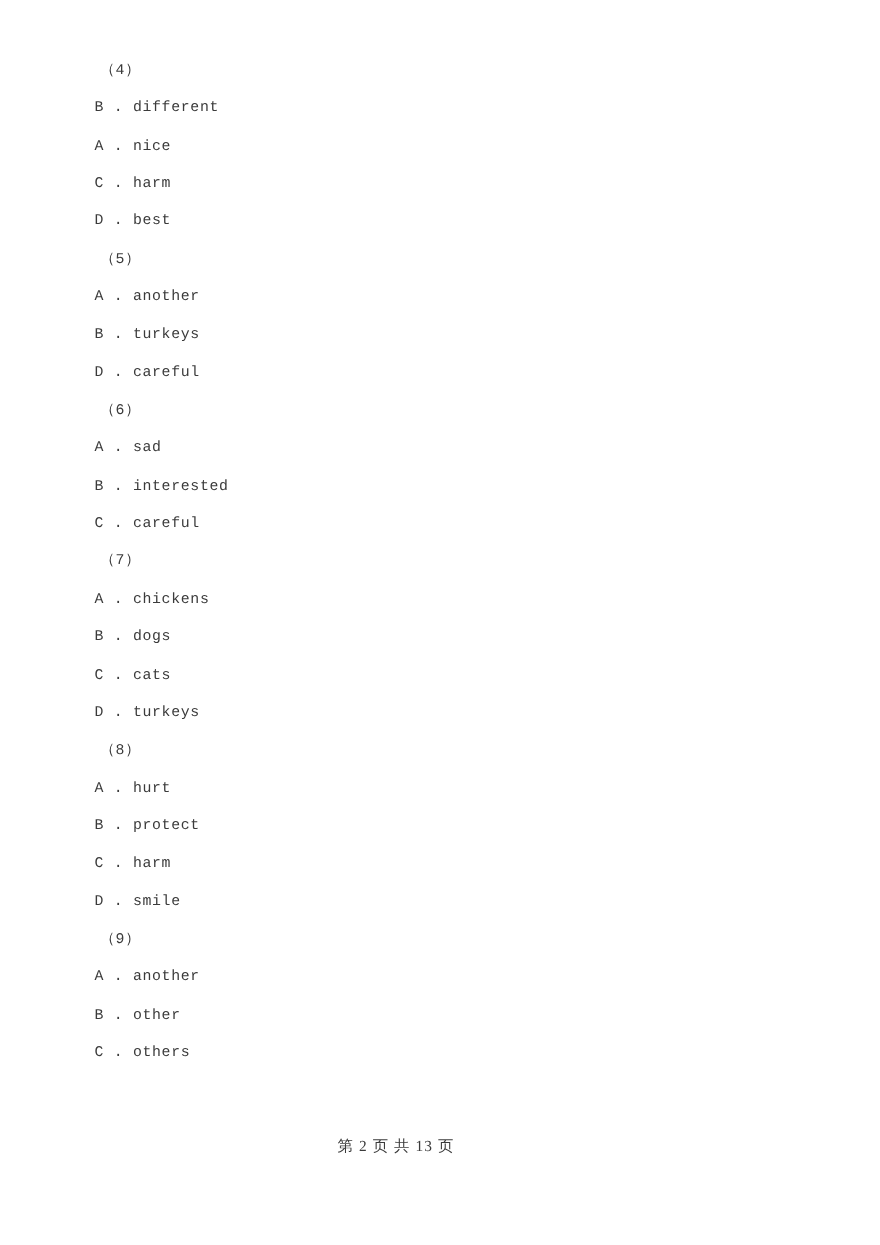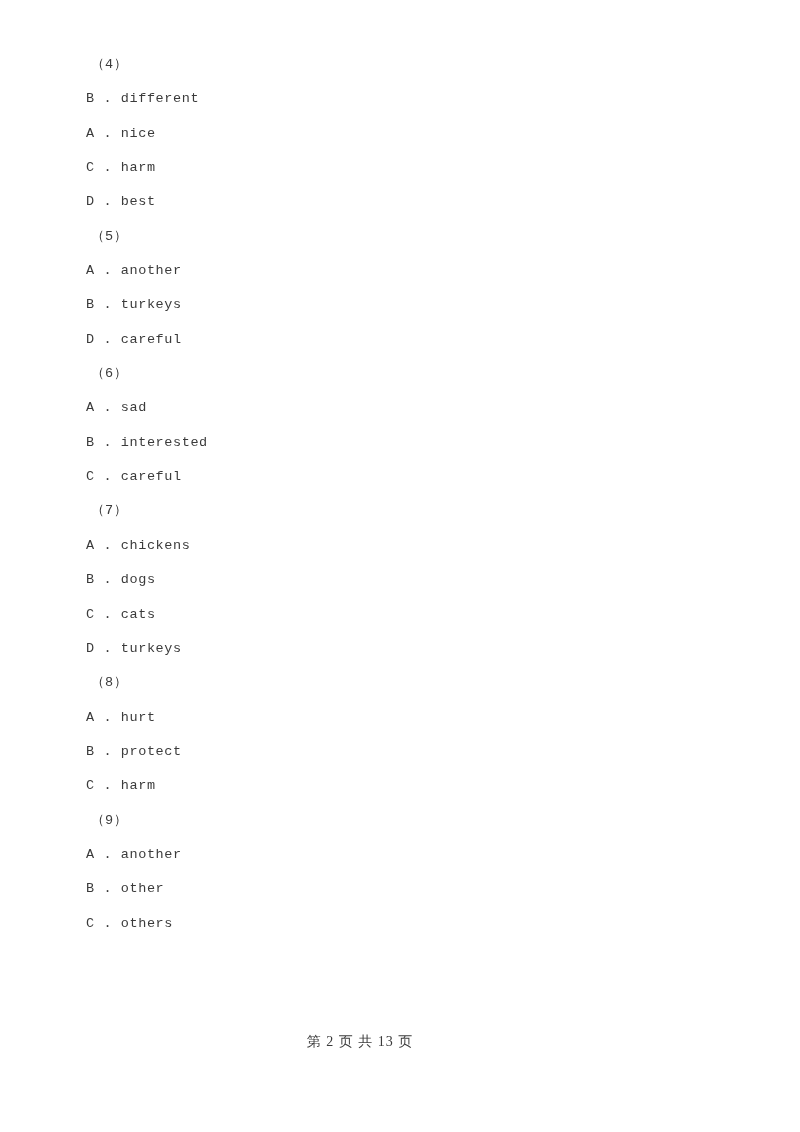--- a/index.html
+++ b/index.html
@@ -93,20 +93,21 @@
       <div class="line"><span class="opt-letter">C</span><span class="opt-sep"> . </span><span class="opt-text">careful</span></div>
       <div class="line qnum">（7）</div>
       <div class="line"><span class="opt-letter">A</span><span class="opt-sep"> . </span><span class="opt-text">chickens</span></div>
       <div class="line"><span class="opt-letter">B</span><span class="opt-sep"> . </span><span class="opt-text">dogs</span></div>
       <div class="line"><span class="opt-letter">C</span><span class="opt-sep"> . </span><span class="opt-text">cats</span></div>
       <div class="line"><span class="opt-letter">D</span><span class="opt-sep"> . </span><span class="opt-text">turkeys</span></div>
       <div class="line qnum">（8）</div>
       <div class="line"><span class="opt-letter">A</span><span class="opt-sep"> . </span><span class="opt-text">hurt</span></div>
       <div class="line"><span class="opt-letter">B</span><span class="opt-sep"> . </span><span class="opt-text">protect</span></div>
       <div class="line"><span class="opt-letter">C</span><span class="opt-sep"> . </span><span class="opt-text">harm</span></div>
+      <div class="line"><span class="opt-letter">D</span><span class="opt-sep"> . </span><span class="opt-text">smile</span></div>
       <div class="line qnum">（9）</div>
       <div class="line"><span class="opt-letter">A</span><span class="opt-sep"> . </span><span class="opt-text">another</span></div>
       <div class="line"><span class="opt-letter">B</span><span class="opt-sep"> . </span><span class="opt-text">other</span></div>
       <div class="line"><span class="opt-letter">C</span><span class="opt-sep"> . </span><span class="opt-text">others</span></div>
     </div>
 
   <div class="footer">第 2 页 共 13 页</div>
 
 </div>
 

